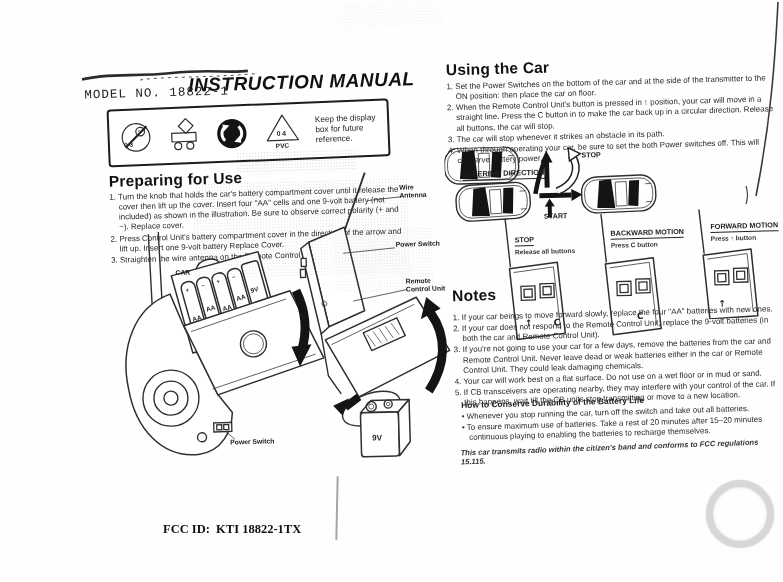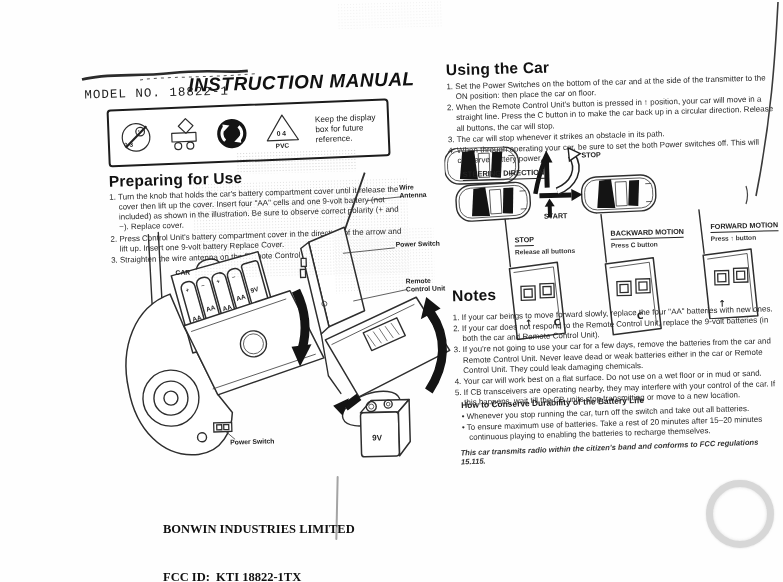--- a/index.html
+++ b/index.html
@@ -274,21 +274,20 @@
         <div class="step">• Whenever you stop running the car, turn off the switch and take out all batteries.</div>
         <div class="step">• To ensure maximum use of batteries. Take a rest of 20 minutes after 15–20 minutes continuous playing to enabling the batteries to recharge themselves.</div>
       </div>
     </div>
 
     <div class="abs fcc-line" style="left:456px;top:449px;width:320px;">This car transmits radio within the citizen's band and conforms to FCC regulations 15.115.</div>
 
   </div>
 
   <div class="abs footer" style="left:163px;top:488px;">
-    <div>BONWIN INDUSTRIES LIMITED</div>
     <div>FCC ID:  KTI 18822-1TX</div>
     
   </div>
 
   <div class="abs stamp" style="left:706px;top:480px;"></div>
   <div class="abs crease" style="left:336px;top:476px;height:64px;"></div>
   <svg class="abs" style="left:740px;top:0;" width="43" height="210">
     <path d="M38 2 C 35 60, 31 120, 16 196" stroke="#3a3a3a" stroke-width="1.6" fill="none"></path>
     <path d="M6 186 C 8 192, 8 198, 6 204" stroke="#444" stroke-width="1.2" fill="none"></path>
   </svg>

